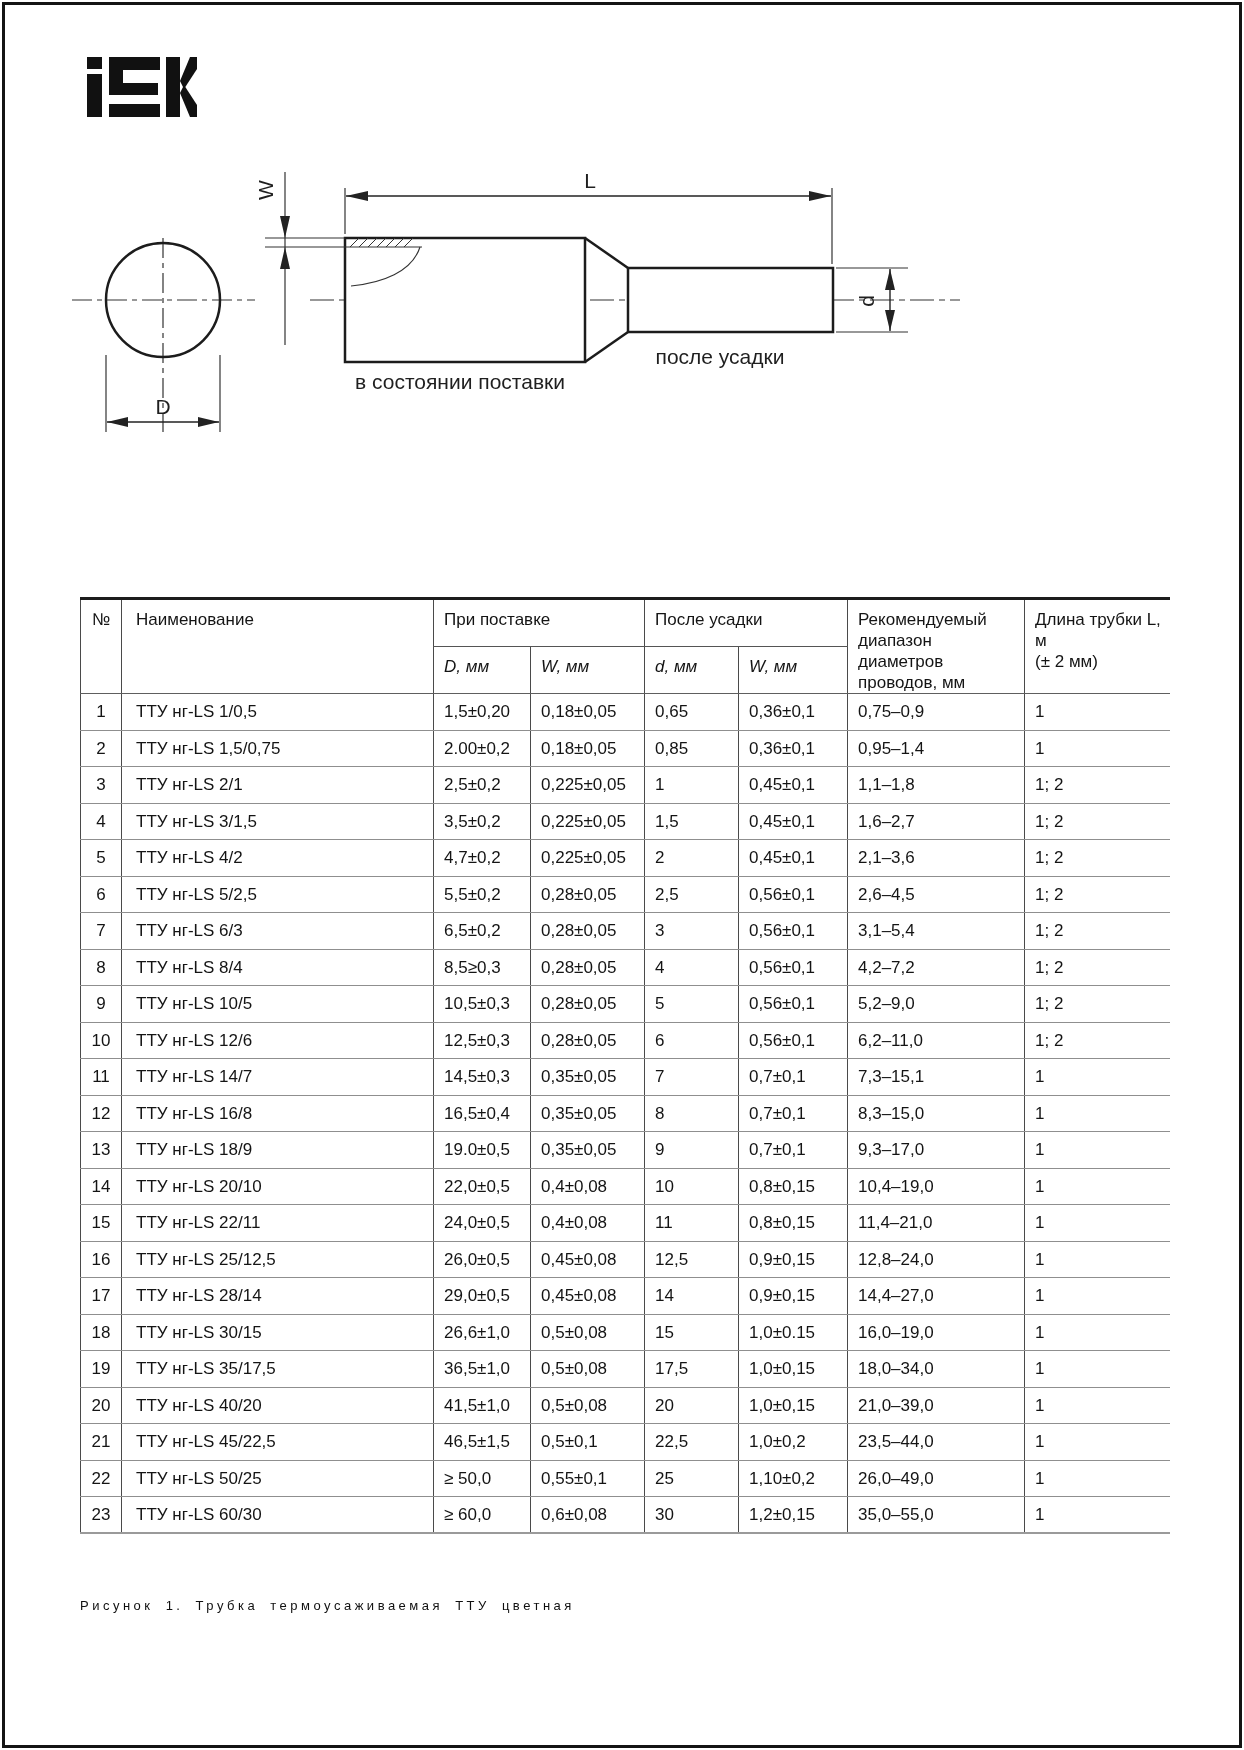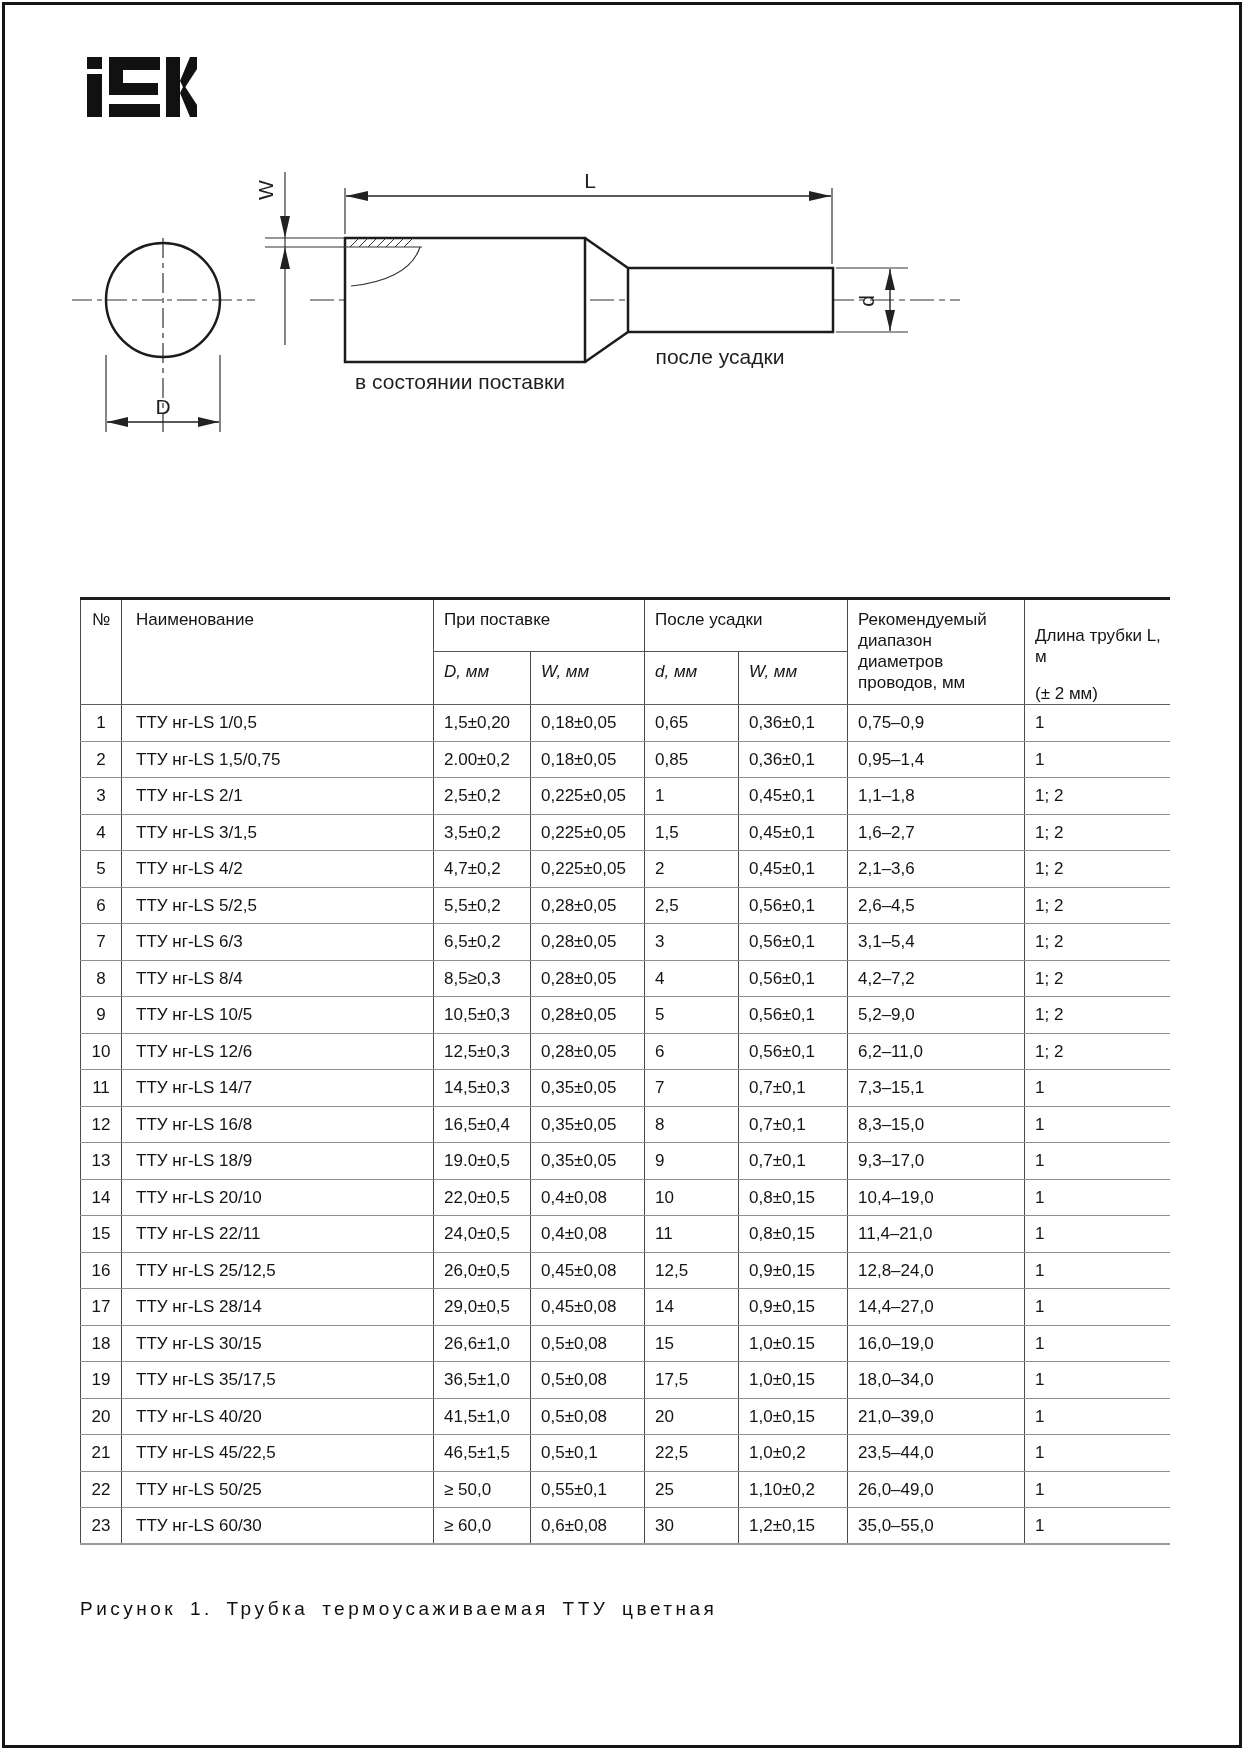--- a/index.html
+++ b/index.html
@@ -35,25 +35,25 @@
   .spec-table thead th.hdr-bottom { border-bottom:1.5px solid #5e5e5e; }
   .spec-table thead th.c-num { text-align:center; padding-left:0; padding-right:0; }
   .spec-table thead th.c-name { padding-left:14px; }
   .spec-table tbody td {
     height:36.5px; vertical-align:middle;
     padding:0 4px 0 10px;
     border-bottom:1px solid #8f8f8f;
   }
   .spec-table tbody td.num { text-align:center; padding-left:0; padding-right:0; }
   .spec-table tbody td.name { padding-left:14px; }
-  .hdr-line { display:block;margin-top:16px; }
+  .hdr-line { display:block; }
 
   .caption {
     position:absolute; left:80px; top:1598px;
-    font-size:19px; letter-spacing:3.5px; word-spacing:5px; color:#101010;
+    font-size:13px; letter-spacing:3.5px; word-spacing:5px; color:#101010;
     white-space:nowrap;
   }
 </style>
 </head>
 <body>
 
 <div class="page-border"></div>
 
 <svg class="logo" viewBox="0 0 110 60" aria-hidden="true">
   <g fill="#111">

